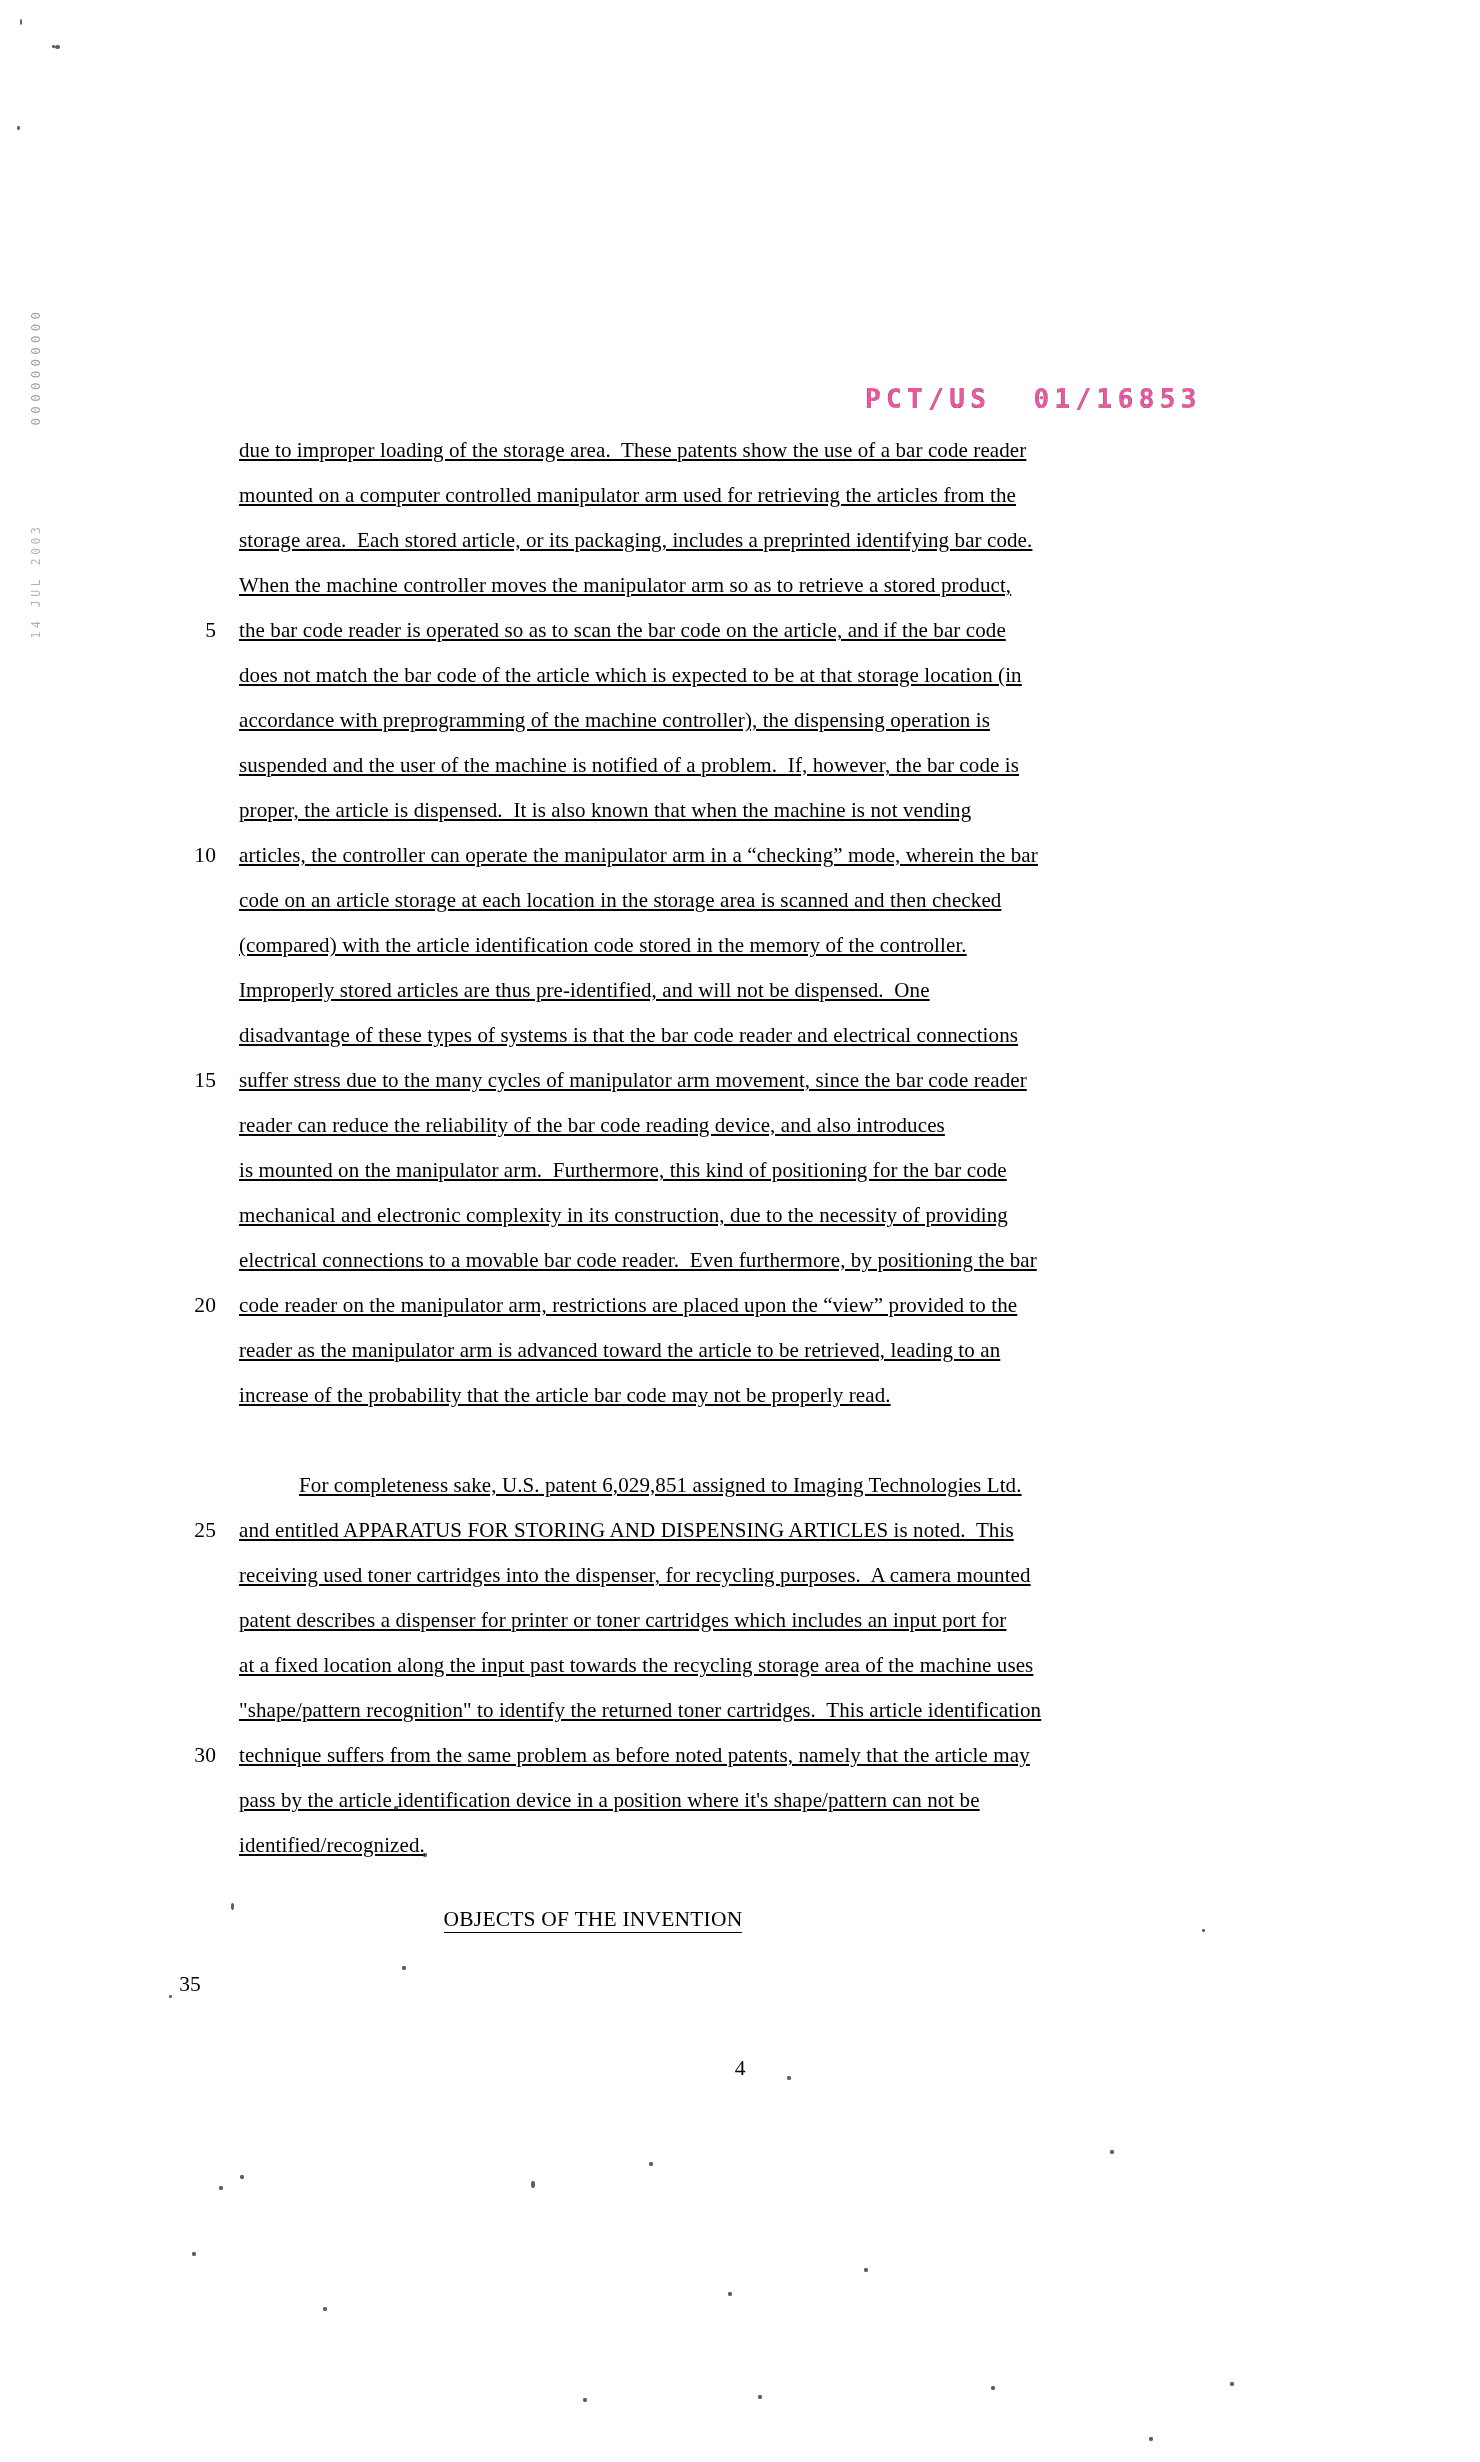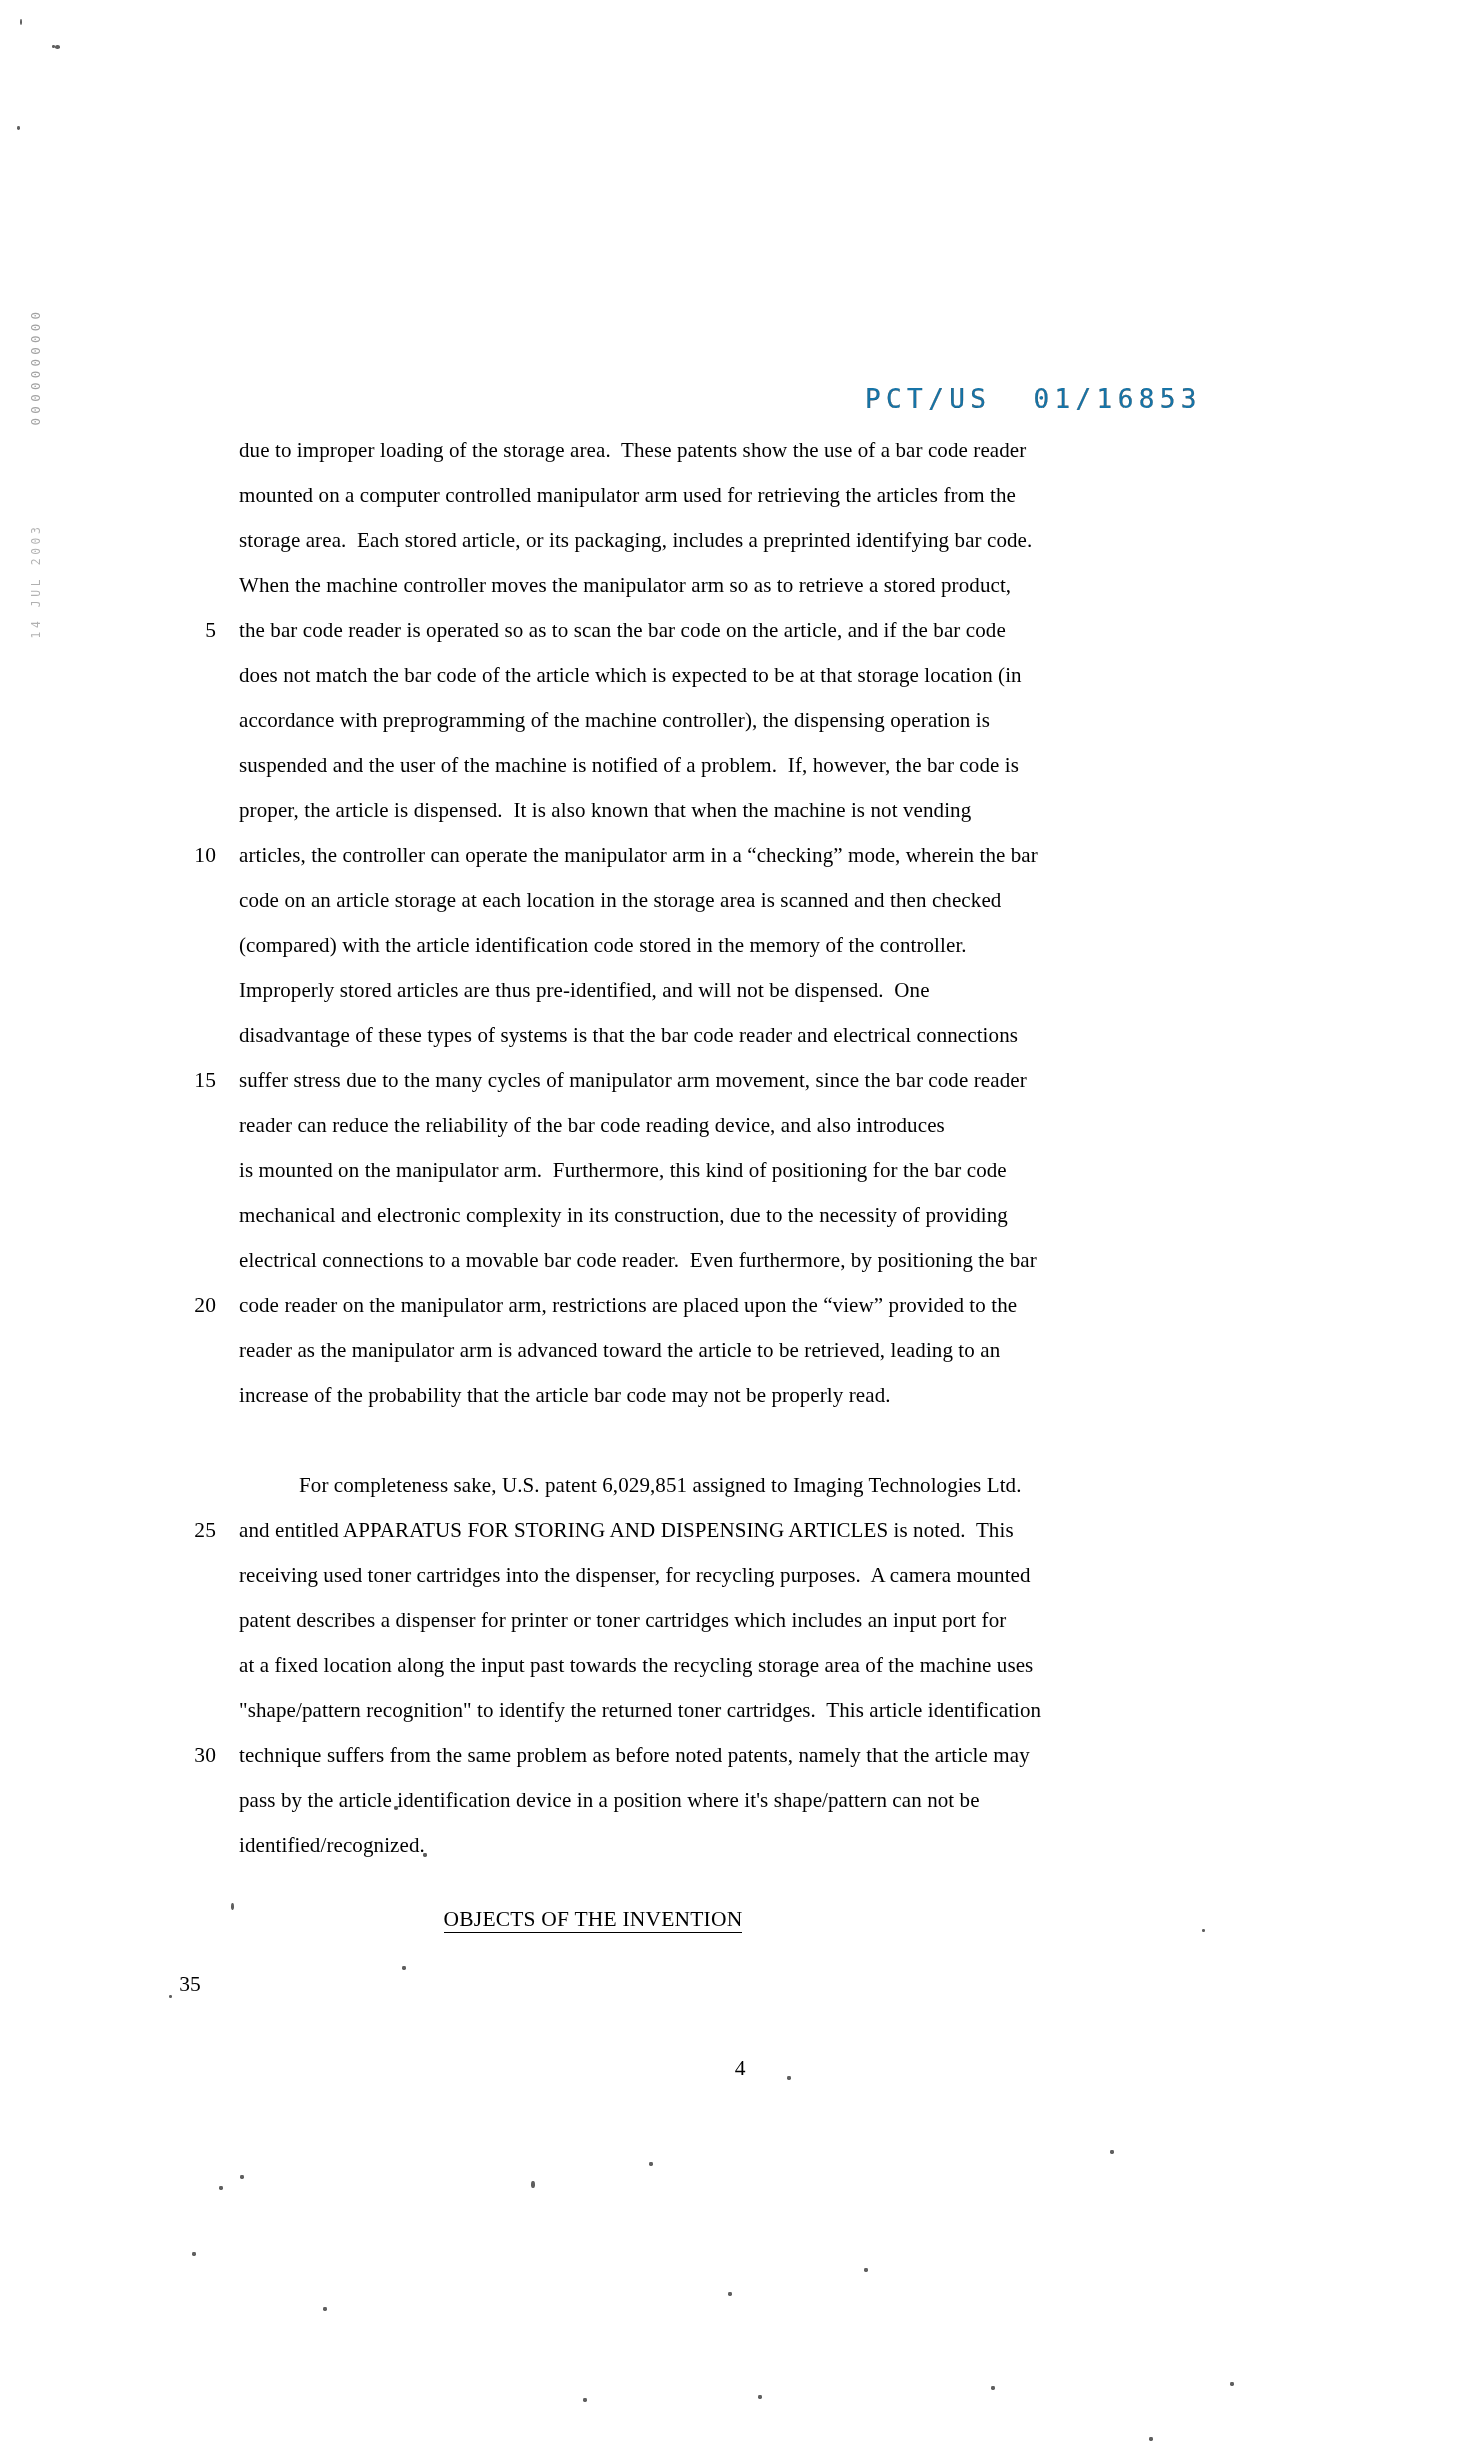--- a/index.html
+++ b/index.html
@@ -18,23 +18,23 @@
     color: #000000;
   }
 
   
   .pct-stamp {
     position: absolute;
     left: 865px;
     top: 384px;
     font-family: "DejaVu Sans Mono", "Liberation Mono", monospace;
     font-size: 26px;
-    font-weight: 400;
+    font-weight: 700;
     letter-spacing: 5.4px;
-    color: #0369a1;
+    color: #ec4899;
     white-space: pre;
     -webkit-text-stroke: 0.2px #000;
     opacity: 0.92;
   }
 
   
   .margin-stamp {
     position: absolute;
     left: -90px;
     top: 359px;
@@ -56,20 +56,21 @@
     letter-spacing: 3.6px;
     opacity: 0.45;
   }
 
   
   .body-block {
     position: absolute;
     left: 239px;
     top: 428px;
     width: 1004px;
+    text-decoration: underline;
   }
   .line {
     position: relative;
     height: 45px;
     font-size: 21px;
     line-height: 45px;
     letter-spacing: 0.1px;
     white-space: pre;
   }
   .line.gap { height: 45px; }

